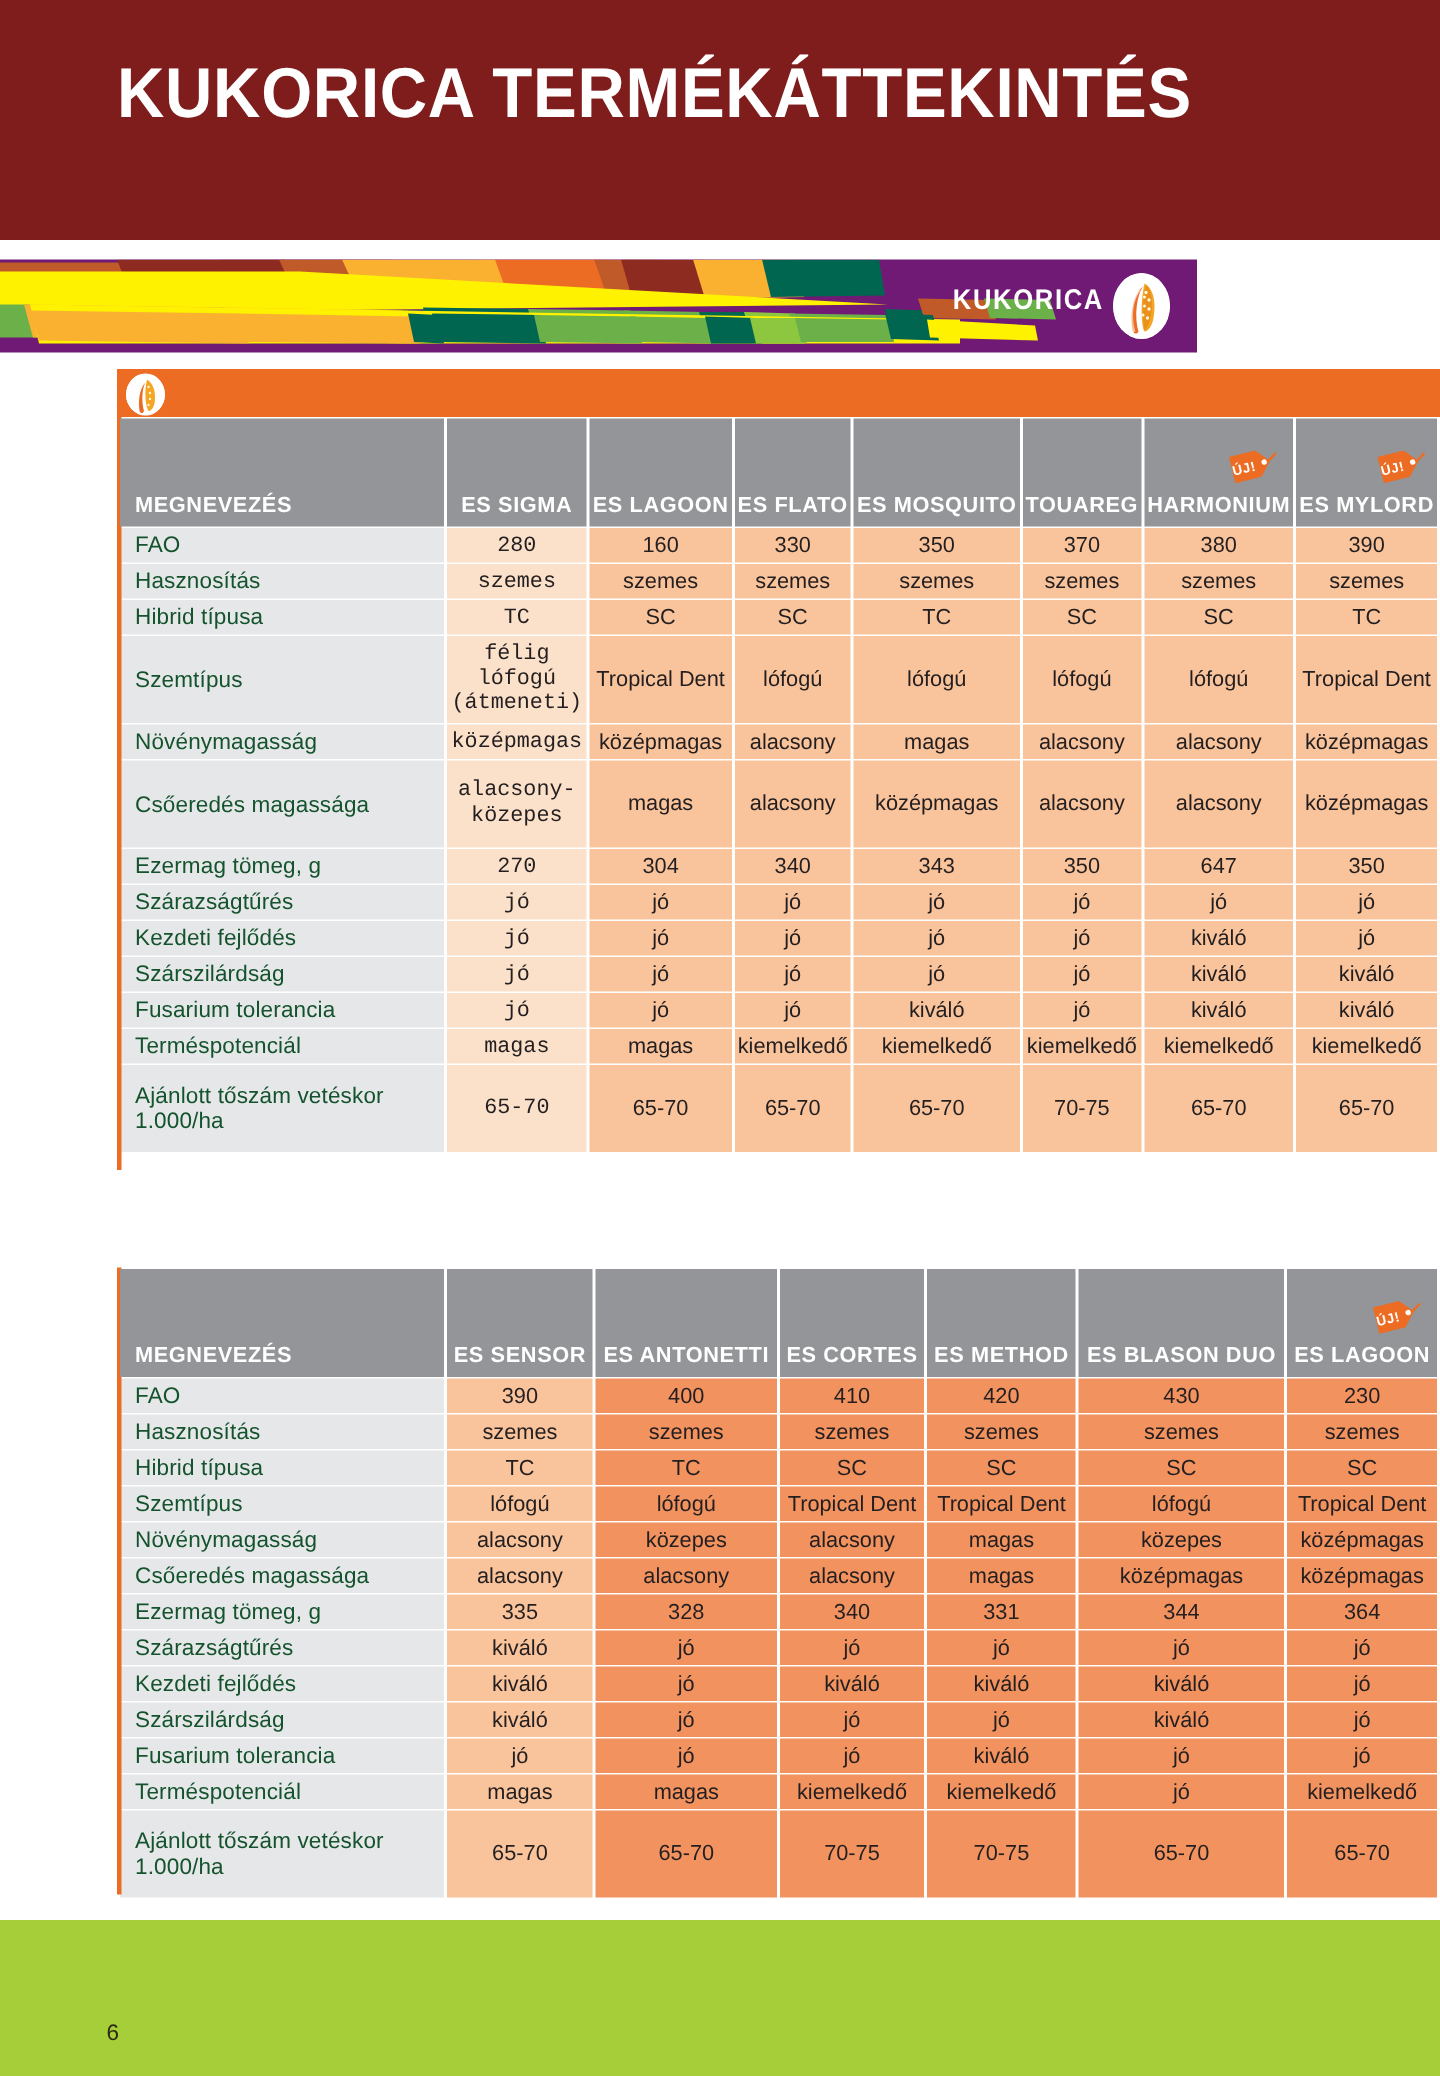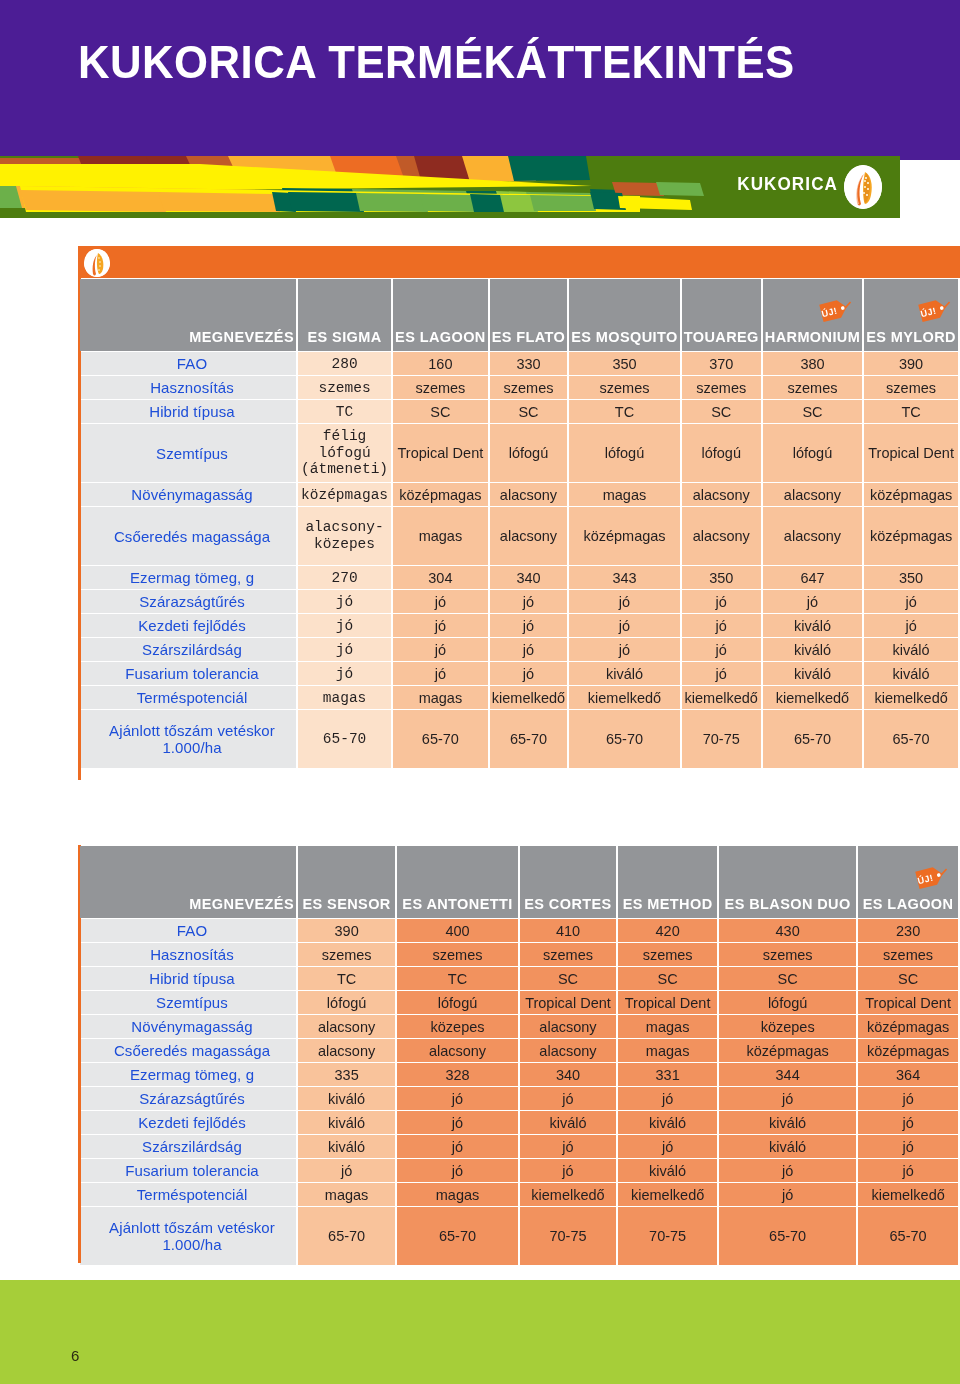--- a/index.html
+++ b/index.html
@@ -9,37 +9,37 @@
     width: 960px; height: 1384px;
     background: #ffffff;
     font-family: "Liberation Sans", sans-serif;
     position: relative;
     overflow: hidden;
   }
 
   
   .title-band {
     position: absolute; left: 0; top: 0; width: 960px; height: 160px;
-    background: #4c1d95;
+    background: #7f1d1d;
   }
   .title-text {
     position: absolute; left: 78px; top: 38px;
     font-size: 47px; line-height: 1;
     letter-spacing: 0.5px;
     font-weight: bold;
     color: #ffffff;
     font-family: "Liberation Sans Narrow", "Liberation Sans", sans-serif;
     transform: scaleX(0.93); transform-origin: left top;
     white-space: nowrap;
   }
 
   
   .deco-band {
-    position: absolute; left: 0; top: 156px; width: 900px; height: 62px;
-    background: #4d7c0f;
+    position: absolute; left: 0; top: 173px; width: 798px; height: 62px;
+    background: #701a75;
     overflow: hidden;
   }
   .deco-band svg { display: block; }
   .kukorica-label {
     position: absolute; right: 62px; top: 17px;
     color: #ffffff; font-size: 19px; font-weight: bold;
     letter-spacing: 1.2px;
     font-family: "Liberation Sans Narrow", "Liberation Sans", sans-serif;
     transform: scaleX(0.9); transform-origin: right top;
   }
@@ -81,29 +81,29 @@
     color: #ffffff;
     font-weight: bold;
     letter-spacing: 0.4px;
     height: 72px;
     vertical-align: bottom;
     padding-bottom: 6px;
     font-size: 14.5px;
     position: relative;
   }
   thead th.rowhead {
-    text-align: right; padding-left: 10px; width: 216px;
+    text-align: left; padding-left: 10px; width: 216px;
   }
   tbody th.rowhead {
     background: #E6E7E8;
-    text-align: center;
+    text-align: left;
     font-weight: normal;
     padding-left: 10px;
     font-size: 15px;
-    color: #1d4ed8;
+    color: #14532d;
     width: 216px;
     letter-spacing: 0.1px;
   }
   tbody td { height: 22px; }
 
   
   .t1 tbody td            { background: #F9C39B; }
   .t1 tbody td.col-first  { background: #FCE1CA; font-family: Liberation Mono, monospace; }
   .t2 tbody td            { background: #F2925E; }
   .t2 tbody td.col-first  { background: #F9C39B; }

